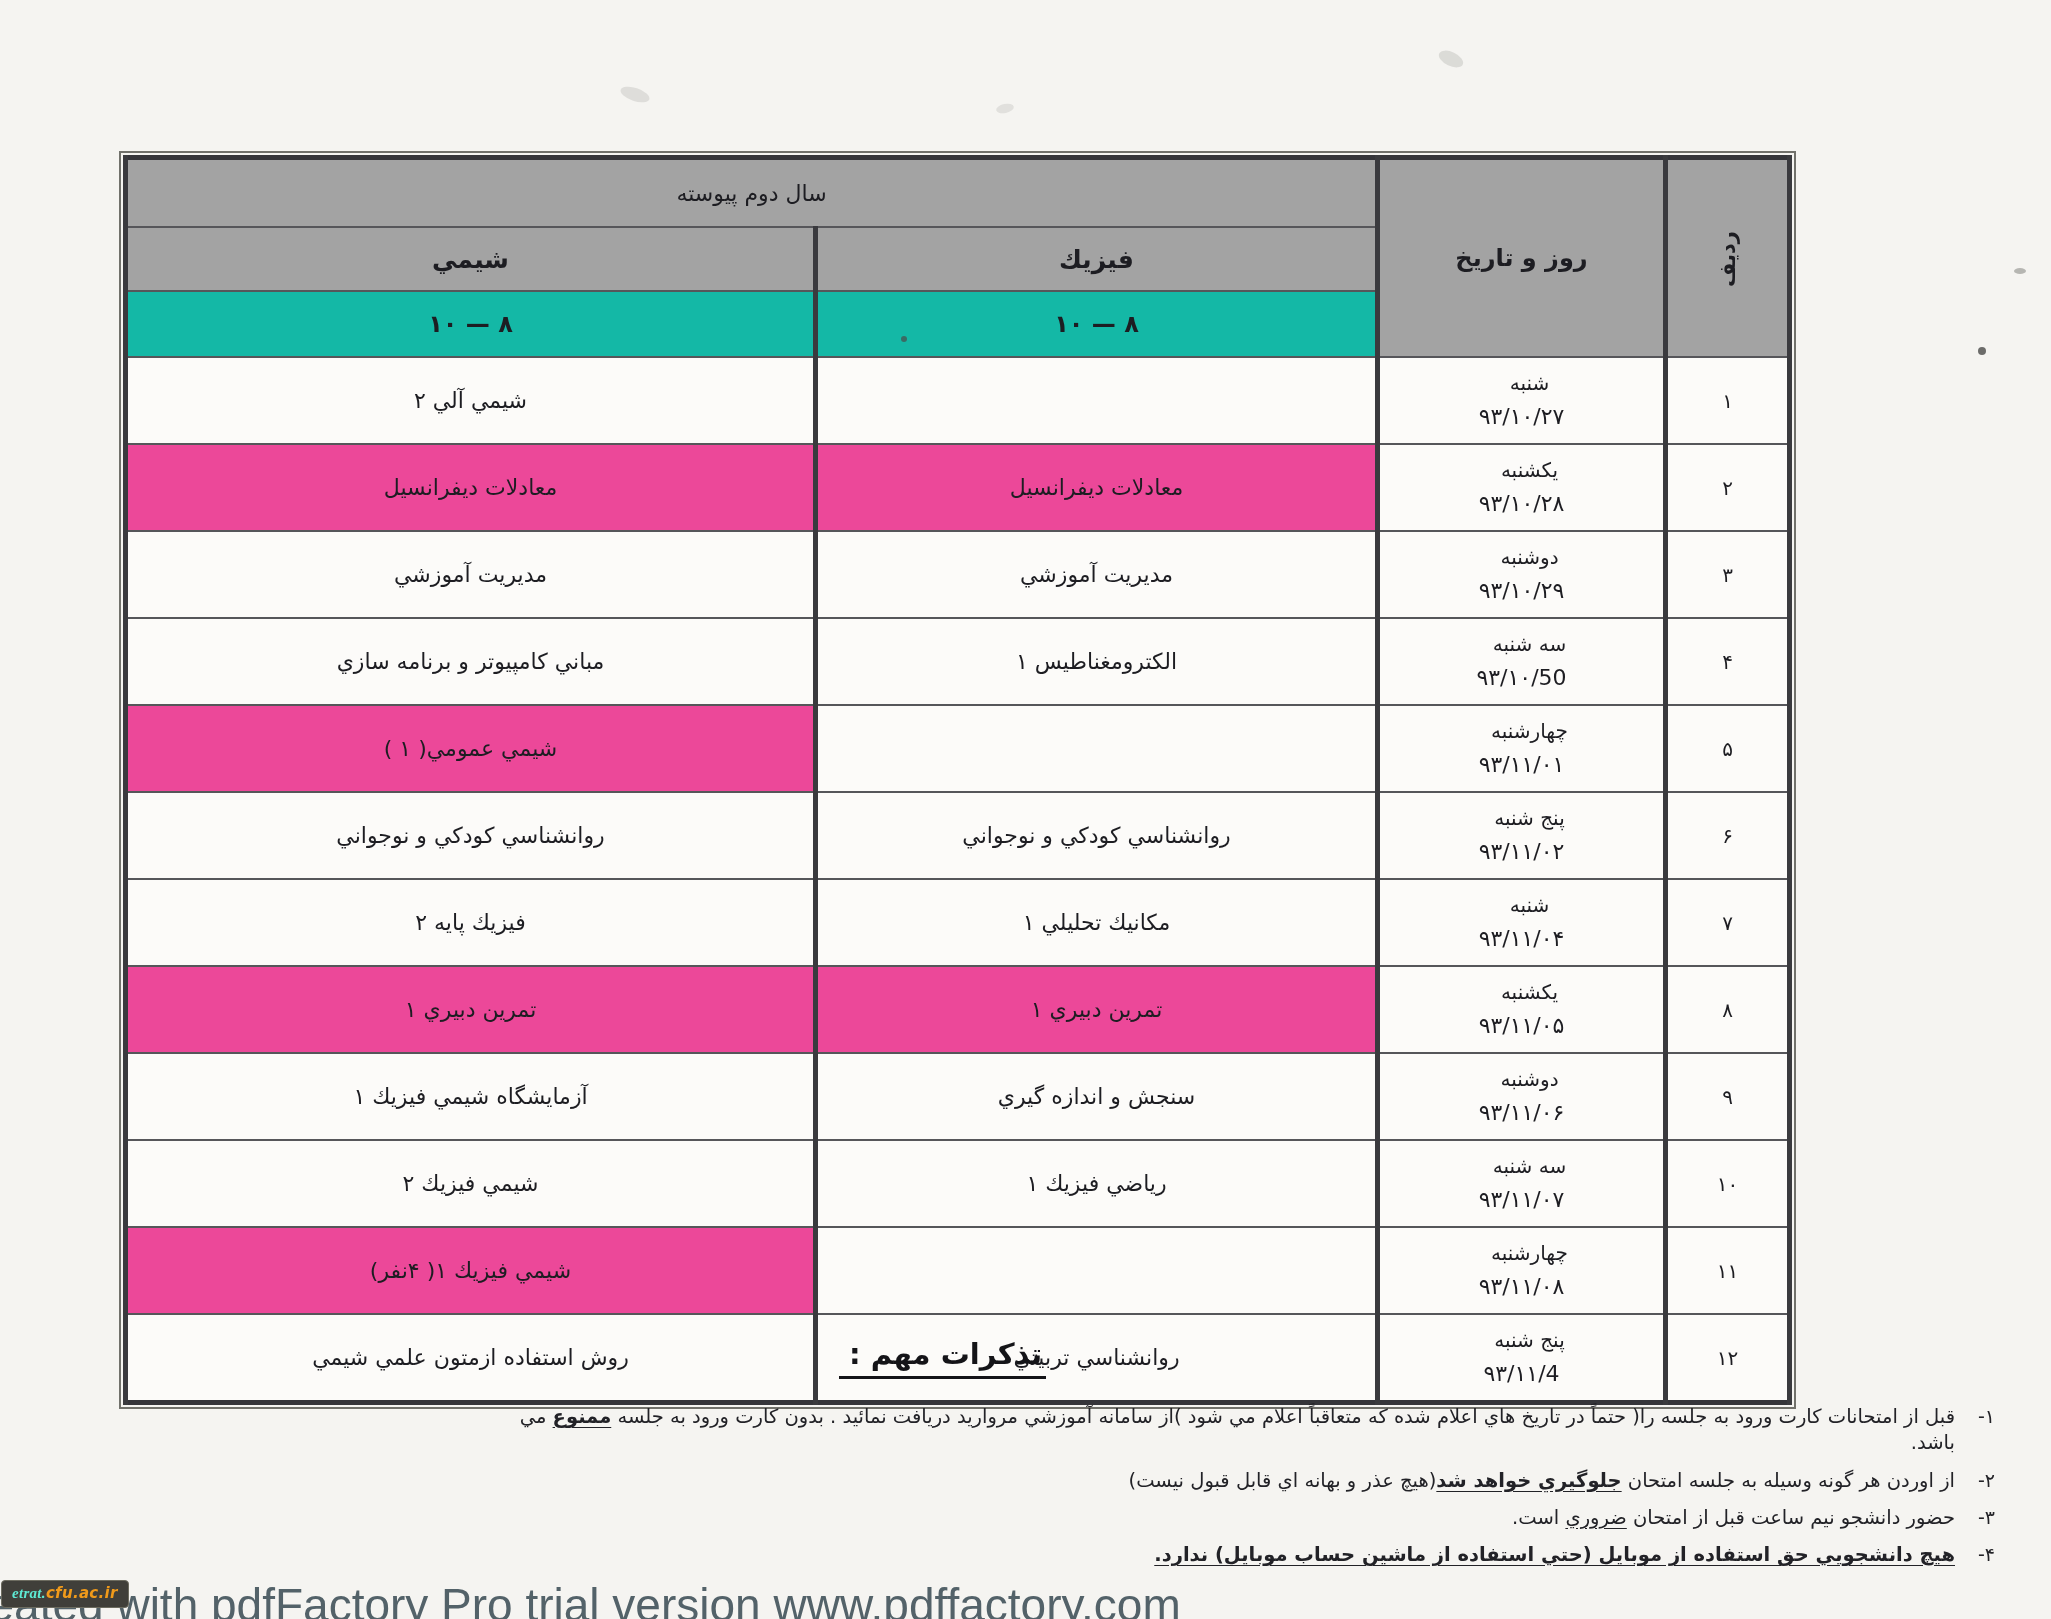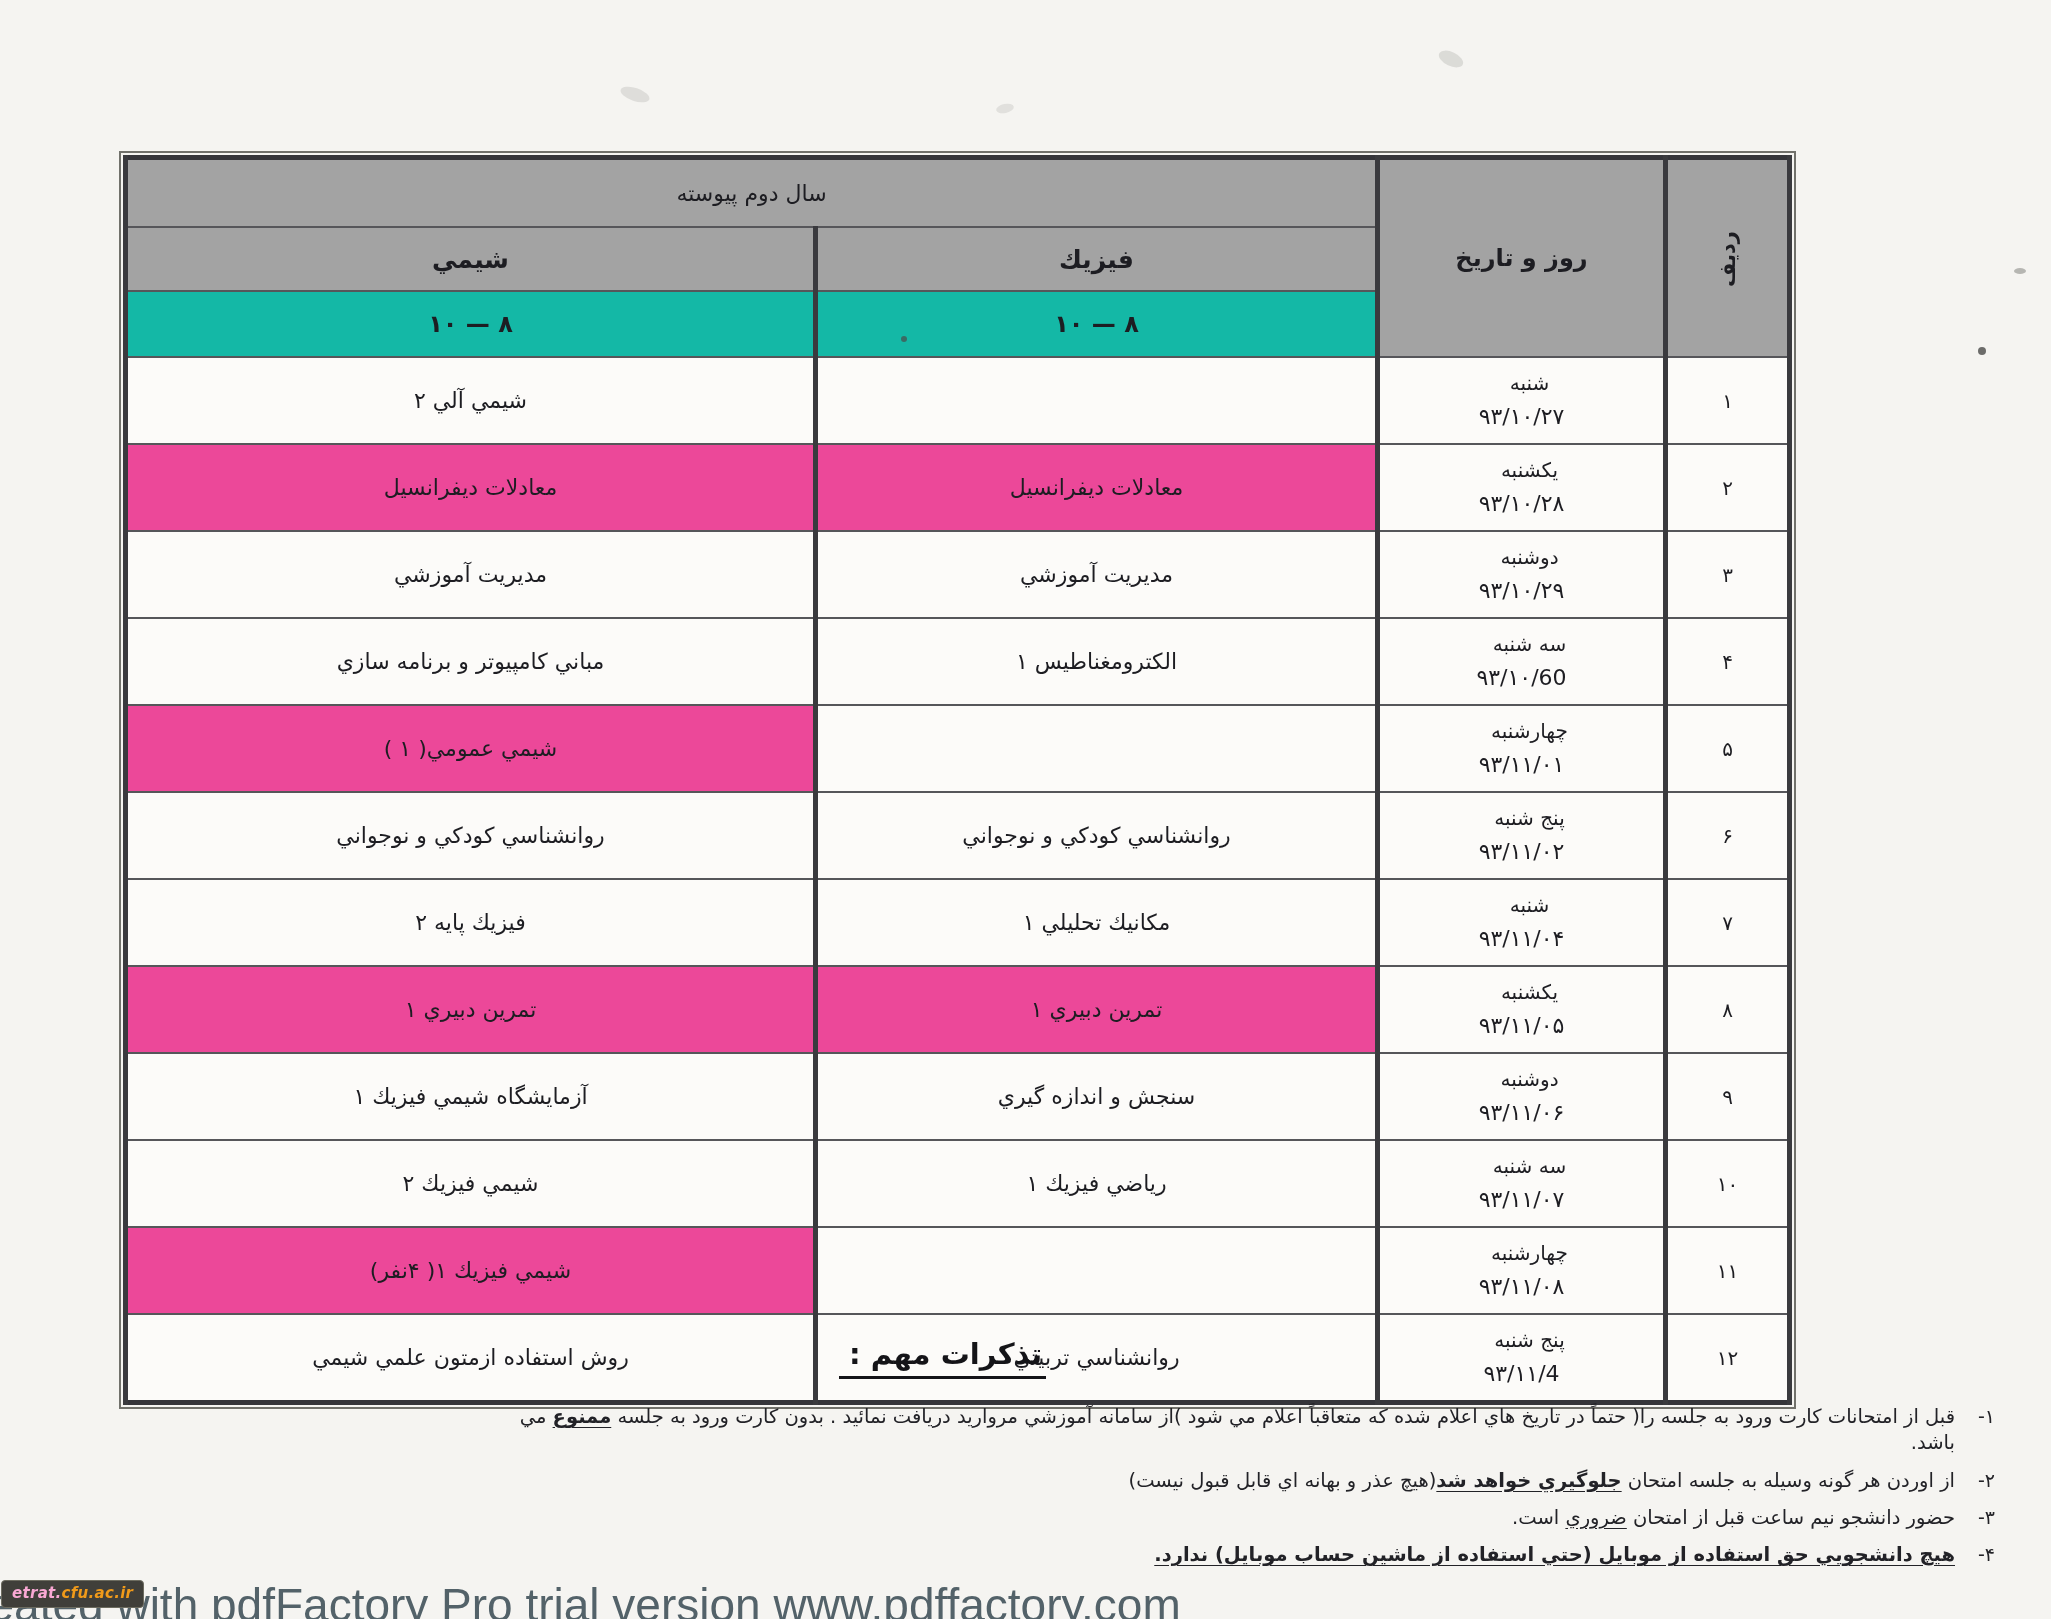--- a/index.html
+++ b/index.html
@@ -72,21 +72,21 @@
     position:absolute;left:-60px;bottom:-13px;white-space:nowrap;
     font-family:"Liberation Sans",sans-serif;
     font-size:46px;color:#46565e;opacity:.92;
   }
   .badge{
     position:absolute;left:1px;top:1580px;z-index:5;
     background:#403f3a;border:1px solid #6d6c60;border-radius:4px;
     padding:3px 10px 5px;font-size:15px;font-weight:bold;font-style:italic;
     letter-spacing:.3px;white-space:nowrap;
   }
-  .badge .p1{color:#f9a8d4;}
+  .badge .p1{color:#5eead4;font-family:Liberation Serif, serif;}
   .badge .p2{color:#f09a1a;}
 
   
   .art{position:absolute;background:#6b6b66;border-radius:50%;}
   .art-1{left:620px;top:88px;width:30px;height:13px;opacity:.16;transform:rotate(18deg);}
   .art-2{left:996px;top:104px;width:18px;height:9px;opacity:.14;transform:rotate(-12deg);}
   .art-3{left:1438px;top:52px;width:26px;height:14px;opacity:.18;transform:rotate(25deg);}
   .art-4{left:1978px;top:347px;width:8px;height:8px;opacity:.8;background:#4a4a48;}
   .art-5{left:2014px;top:268px;width:12px;height:6px;opacity:.45;}
   .art-6{left:901px;top:336px;width:6px;height:6px;opacity:.7;background:#4a4a48;}
@@ -151,21 +151,21 @@
             </div>
           </td>
           <td class="course">مديريت آموزشي</td>
           <td class="course">مديريت آموزشي</td>
         </tr>
         <tr>
           <td class="no">۴</td>
           <td class="date-cell">
             <div>
               <div class="day">سه شنبه</div>
-              <div class="dt">۹۳/۱۰/60</div>
+              <div class="dt">۹۳/۱۰/50</div>
             </div>
           </td>
           <td class="course">الكترومغناطيس ۱</td>
           <td class="course">مباني كامپيوتر و برنامه سازي</td>
         </tr>
         <tr>
           <td class="no">۵</td>
           <td class="date-cell">
             <div>
               <div class="day">چهارشنبه</div>

